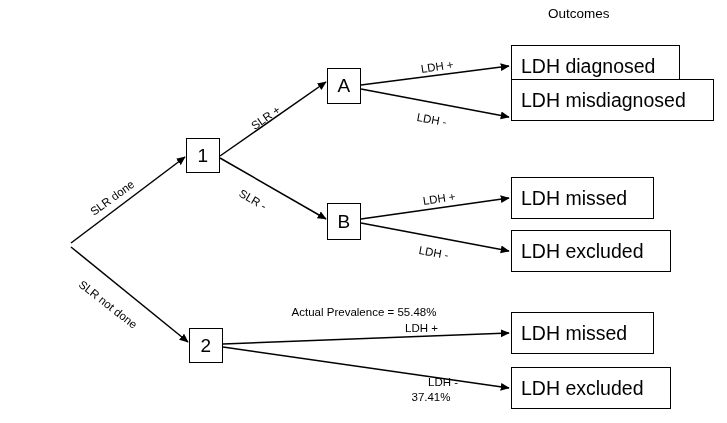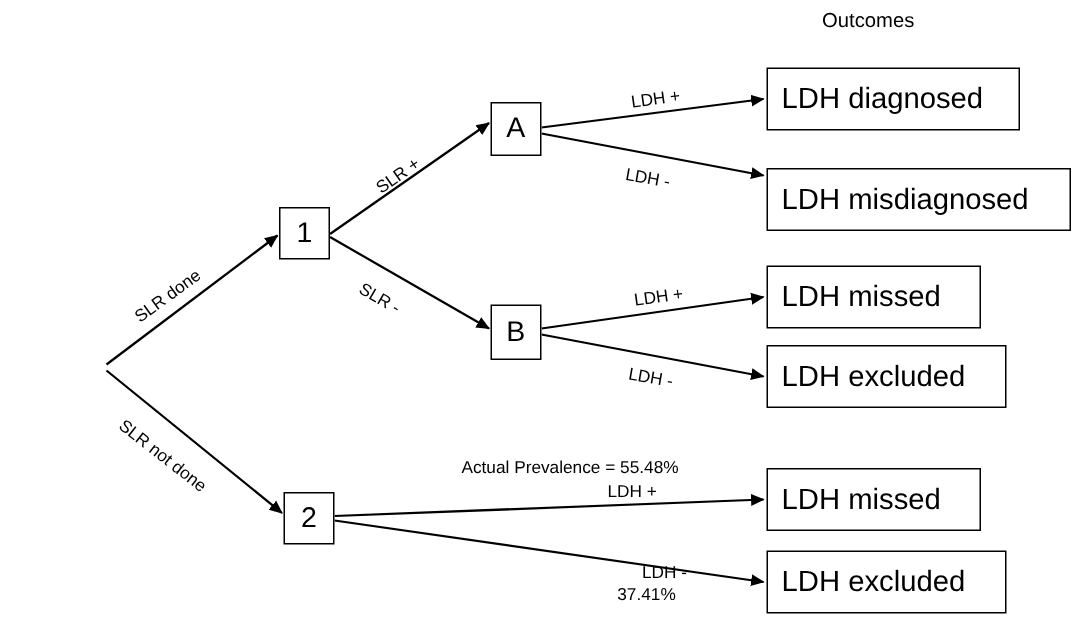--- a/index.html
+++ b/index.html
@@ -113,21 +113,21 @@
   <div class="node-box node-small" style="left:186px; top:138px; width:34px; height:35px;">1</div>
 
   <div class="node-box node-small" style="left:189px; top:328px; width:34px; height:35px;">2</div>
 
   <div class="node-box node-small" style="left:327px; top:68px; width:34px; height:36px;">A</div>
 
   <div class="node-box node-small" style="left:327px; top:203px; width:34px; height:37px;">B</div>
 
   <div class="outcome-box" style="left:511px; top:45px; width:169px; height:42px;">LDH diagnosed</div>
 
-  <div class="outcome-box" style="left:511px; top:112px; width:203px; height:42px;">LDH misdiagnosed</div>
+  <div class="outcome-box" style="left:511px; top:79px; width:203px; height:42px;">LDH misdiagnosed</div>
 
   <div class="outcome-box" style="left:511px; top:177px; width:143px; height:42px;">LDH missed</div>
 
   <div class="outcome-box" style="left:511px; top:230px; width:160px; height:42px;">LDH excluded</div>
 
   <div class="outcome-box" style="left:511px; top:312px; width:143px; height:42px;">LDH missed</div>
 
   <div class="outcome-box" style="left:511px; top:367px; width:160px; height:42px;">LDH excluded</div>
 
   <div class="edge-label" style="left:88px; top:208px; transform:rotate(-36deg);">SLR done</div>
@@ -145,15 +145,15 @@
   <div class="edge-label" style="left:422px; top:195px; transform:rotate(-8deg);">LDH +</div>
 
   <div class="edge-label" style="left:420px; top:244px; transform:rotate(10deg);">LDH -</div>
 
   <div class="edge-label" style="left:405px; top:322px;">LDH +</div>
 
   <div class="note-label" style="left:413px; top:376px; width:60px;">LDH -</div>
 
   <div class="note-label" style="left:401px; top:391px; width:60px;">37.41%</div>
 
-  <div class="note-label" style="left:280px; top:306px; width:200px;">Actual Prevalence = 55.48%</div>
+  <div class="note-label" style="left:264px; top:306px; width:200px;">Actual Prevalence = 55.48%</div>
 
 </div>
 
 </body></html>

